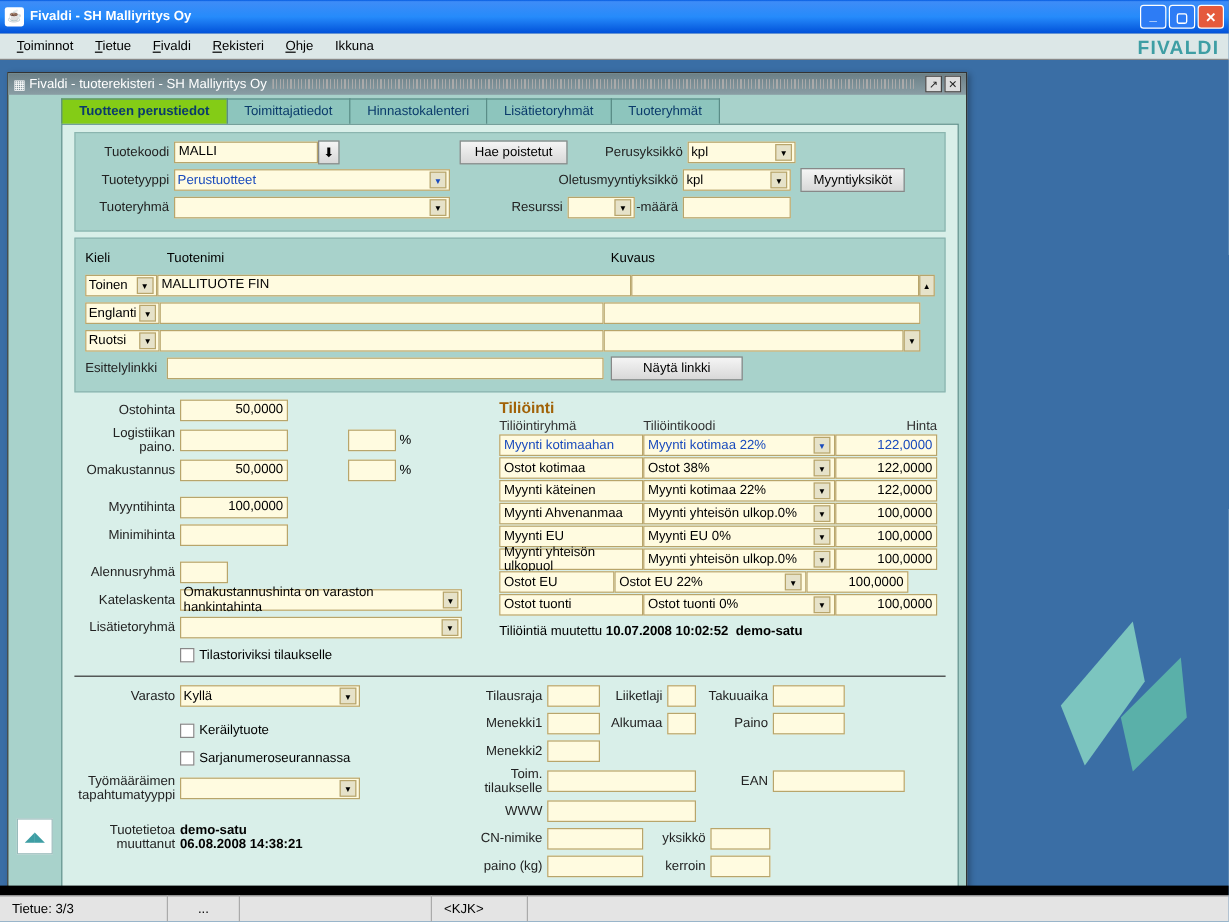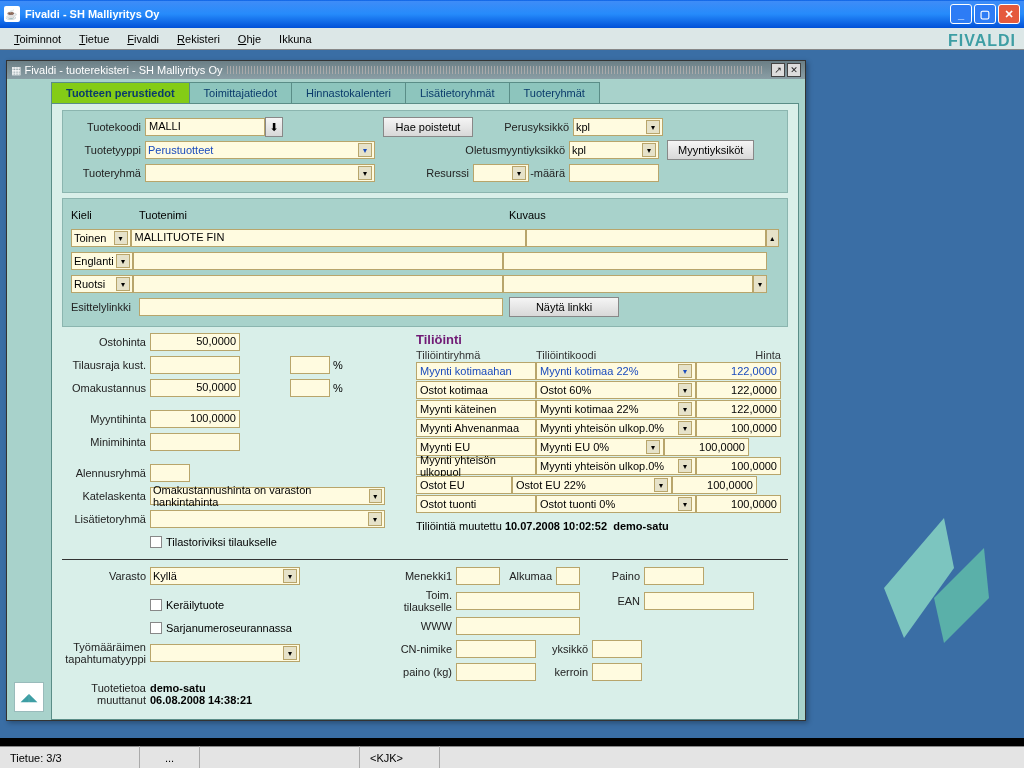--- a/index.html
+++ b/index.html
@@ -42,21 +42,21 @@
 .sect { background:#a8d2cb; border:1px solid #8bb5af; padding:6px 8px; margin-bottom:5px; }
 .row { display:flex; align-items:center; margin-bottom:3px; min-height:20px;}
 .lbl { text-align:right; padding-right:4px; color:#222; }
 .inp { height:18px; background:#fffbe0; border:1px solid #b8a56b; padding:1px 3px; }
 .sel { height:18px; background:#fffbe0; border:1px solid #b8a56b; display:flex; align-items:center; justify-content:space-between; padding:0 2px; }
 .sel .arr { width:14px; height:14px; background:#e6e2c9; border:1px solid #b8a56b; display:flex;align-items:center;justify-content:center; font-size:8px;}
 .btn { height:20px; background:linear-gradient(#f5f5f5,#d8d8d8); border:1px solid #888; padding:0 10px; display:inline-flex; align-items:center; justify-content:center;}
 
 
 .tili { }
-.tili-h { color:#701a75; font-weight:bold; font-size:13px; margin-bottom:2px; }
+.tili-h { color:#a16207; font-weight:bold; font-size:13px; margin-bottom:2px; }
 .tili-cols { display:flex; font-weight:normal; color:#333; padding:0 0 1px; }
 .tili-row { display:flex; margin-bottom:1px; }
 .tili-row .c1 { width:120px; }
 .tili-row .c2 { width:160px; }
 .tili-row .c3 { width:85px; text-align:right; }
 .cell { height:18px; background:#fffbe0; border:1px solid #b8a56b; padding:1px 3px; display:flex; align-items:center; }
 .cell.num { justify-content:flex-end; }
 .cell .arr { width:14px; height:14px; background:#e6e2c9; border:1px solid #b8a56b; margin-left:auto; display:flex;align-items:center;justify-content:center; font-size:8px;}
 .blue { color:#1a4bbd; }
 
@@ -218,21 +218,21 @@
       </div>
     </div>
 
     <div class="two-col">
       <div class="col-a">
         <div class="row">
             <div class="lbl" style="width:88px">Ostohinta</div>
             <div class="inp" style="width:90px;text-align:right">50,0000</div>
           </div>
         <div class="row">
-            <div class="lbl" style="width:88px">Tilausraja kust.</div>
+            <div class="lbl" style="width:88px">Logistiikan paino.</div>
             <div class="inp" style="width:90px"></div>
             <div style="width:50px"></div>
             <div class="inp" style="width:40px"></div>
             <span style="margin-left:3px">%</span>
           </div>
         <div class="row">
             <div class="lbl" style="width:88px">Omakustannus</div>
             <div class="inp" style="width:90px;text-align:right">50,0000</div>
             <div style="width:50px"></div>
             <div class="inp" style="width:40px"></div>
@@ -284,21 +284,21 @@
               <div class="cell c1 blue" style="width: 120px;">Myynti kotimaahan</div>
               <div class="cell c2 blue" style="width: 160px;">
                 <span>Myynti kotimaa 22%</span>
                 <span class="arr">▾</span>
               </div>
               <div class="cell c3 num blue" style="width: 85px;">122,0000</div>
             </div>
             <div class="tili-row">
               <div class="cell c1" style="width: 120px;">Ostot kotimaa</div>
               <div class="cell c2" style="width: 160px;">
-                <span>Ostot 60%</span>
+                <span>Ostot 38%</span>
                 <span class="arr">▾</span>
               </div>
               <div class="cell c3 num" style="width: 85px;">122,0000</div>
             </div>
             <div class="tili-row">
               <div class="cell c1" style="width: 120px;">Myynti käteinen</div>
               <div class="cell c2" style="width: 160px;">
                 <span>Myynti kotimaa 22%</span>
                 <span class="arr">▾</span>
               </div>
@@ -307,21 +307,21 @@
             <div class="tili-row">
               <div class="cell c1" style="width: 120px;">Myynti Ahvenanmaa</div>
               <div class="cell c2" style="width: 160px;">
                 <span>Myynti yhteisön ulkop.0%</span>
                 <span class="arr">▾</span>
               </div>
               <div class="cell c3 num" style="width: 85px;">100,0000</div>
             </div>
             <div class="tili-row">
               <div class="cell c1" style="width: 120px;">Myynti EU</div>
-              <div class="cell c2" style="width: 128px;">
+              <div class="cell c2" style="width: 160px;">
                 <span>Myynti EU 0%</span>
                 <span class="arr">▾</span>
               </div>
               <div class="cell c3 num" style="width: 85px;">100,0000</div>
             </div>
             <div class="tili-row">
               <div class="cell c1" style="width: 120px;">Myynti yhteisön ulkopuol</div>
               <div class="cell c2" style="width: 160px;">
                 <span>Myynti yhteisön ulkop.0%</span>
                 <span class="arr">▾</span>
@@ -384,28 +384,40 @@
         <div class="row">
           <div class="lbl" style="width:88px;text-align:right;line-height:12px">Tuotetietoa muuttanut</div>
           <div>
             <b>demo-satu</b><br>
             <b>06.08.2008 14:38:21</b>
           </div>
         </div>
       </div>
 
       <div style="flex:1">
+        <div class="row">
+          <div class="lbl" style="width:80px">Tilausraja</div>
+            <div class="inp" style="width:44px"></div>
+          <div class="lbl" style="width:56px">Liiketlaji</div>
+            <div class="inp" style="width:24px"></div>
+          <div class="lbl" style="width:64px">Takuuaika</div>
+            <div class="inp" style="width:60px"></div>
+        </div>
         <div class="row">
           <div class="lbl" style="width:80px">Menekki1</div>
             <div class="inp" style="width:44px"></div>
           <div class="lbl" style="width:56px">Alkumaa</div>
             <div class="inp" style="width:24px"></div>
           <div class="lbl" style="width:64px">Paino</div>
             <div class="inp" style="width:60px"></div>
         </div>
+        <div class="row">
+            <div class="lbl" style="width:80px">Menekki2</div>
+            <div class="inp" style="width:44px"></div>
+          </div>
         <div class="row">
           <div class="lbl" style="width:80px">Toim. tilaukselle</div>
             <div class="inp" style="width:124px"></div>
           <div class="lbl" style="width:64px">EAN</div>
             <div class="inp" style="width:110px"></div>
         </div>
         <div class="row">
             <div class="lbl" style="width:80px">WWW</div>
             <div class="inp" style="width:124px"></div>
           </div>

